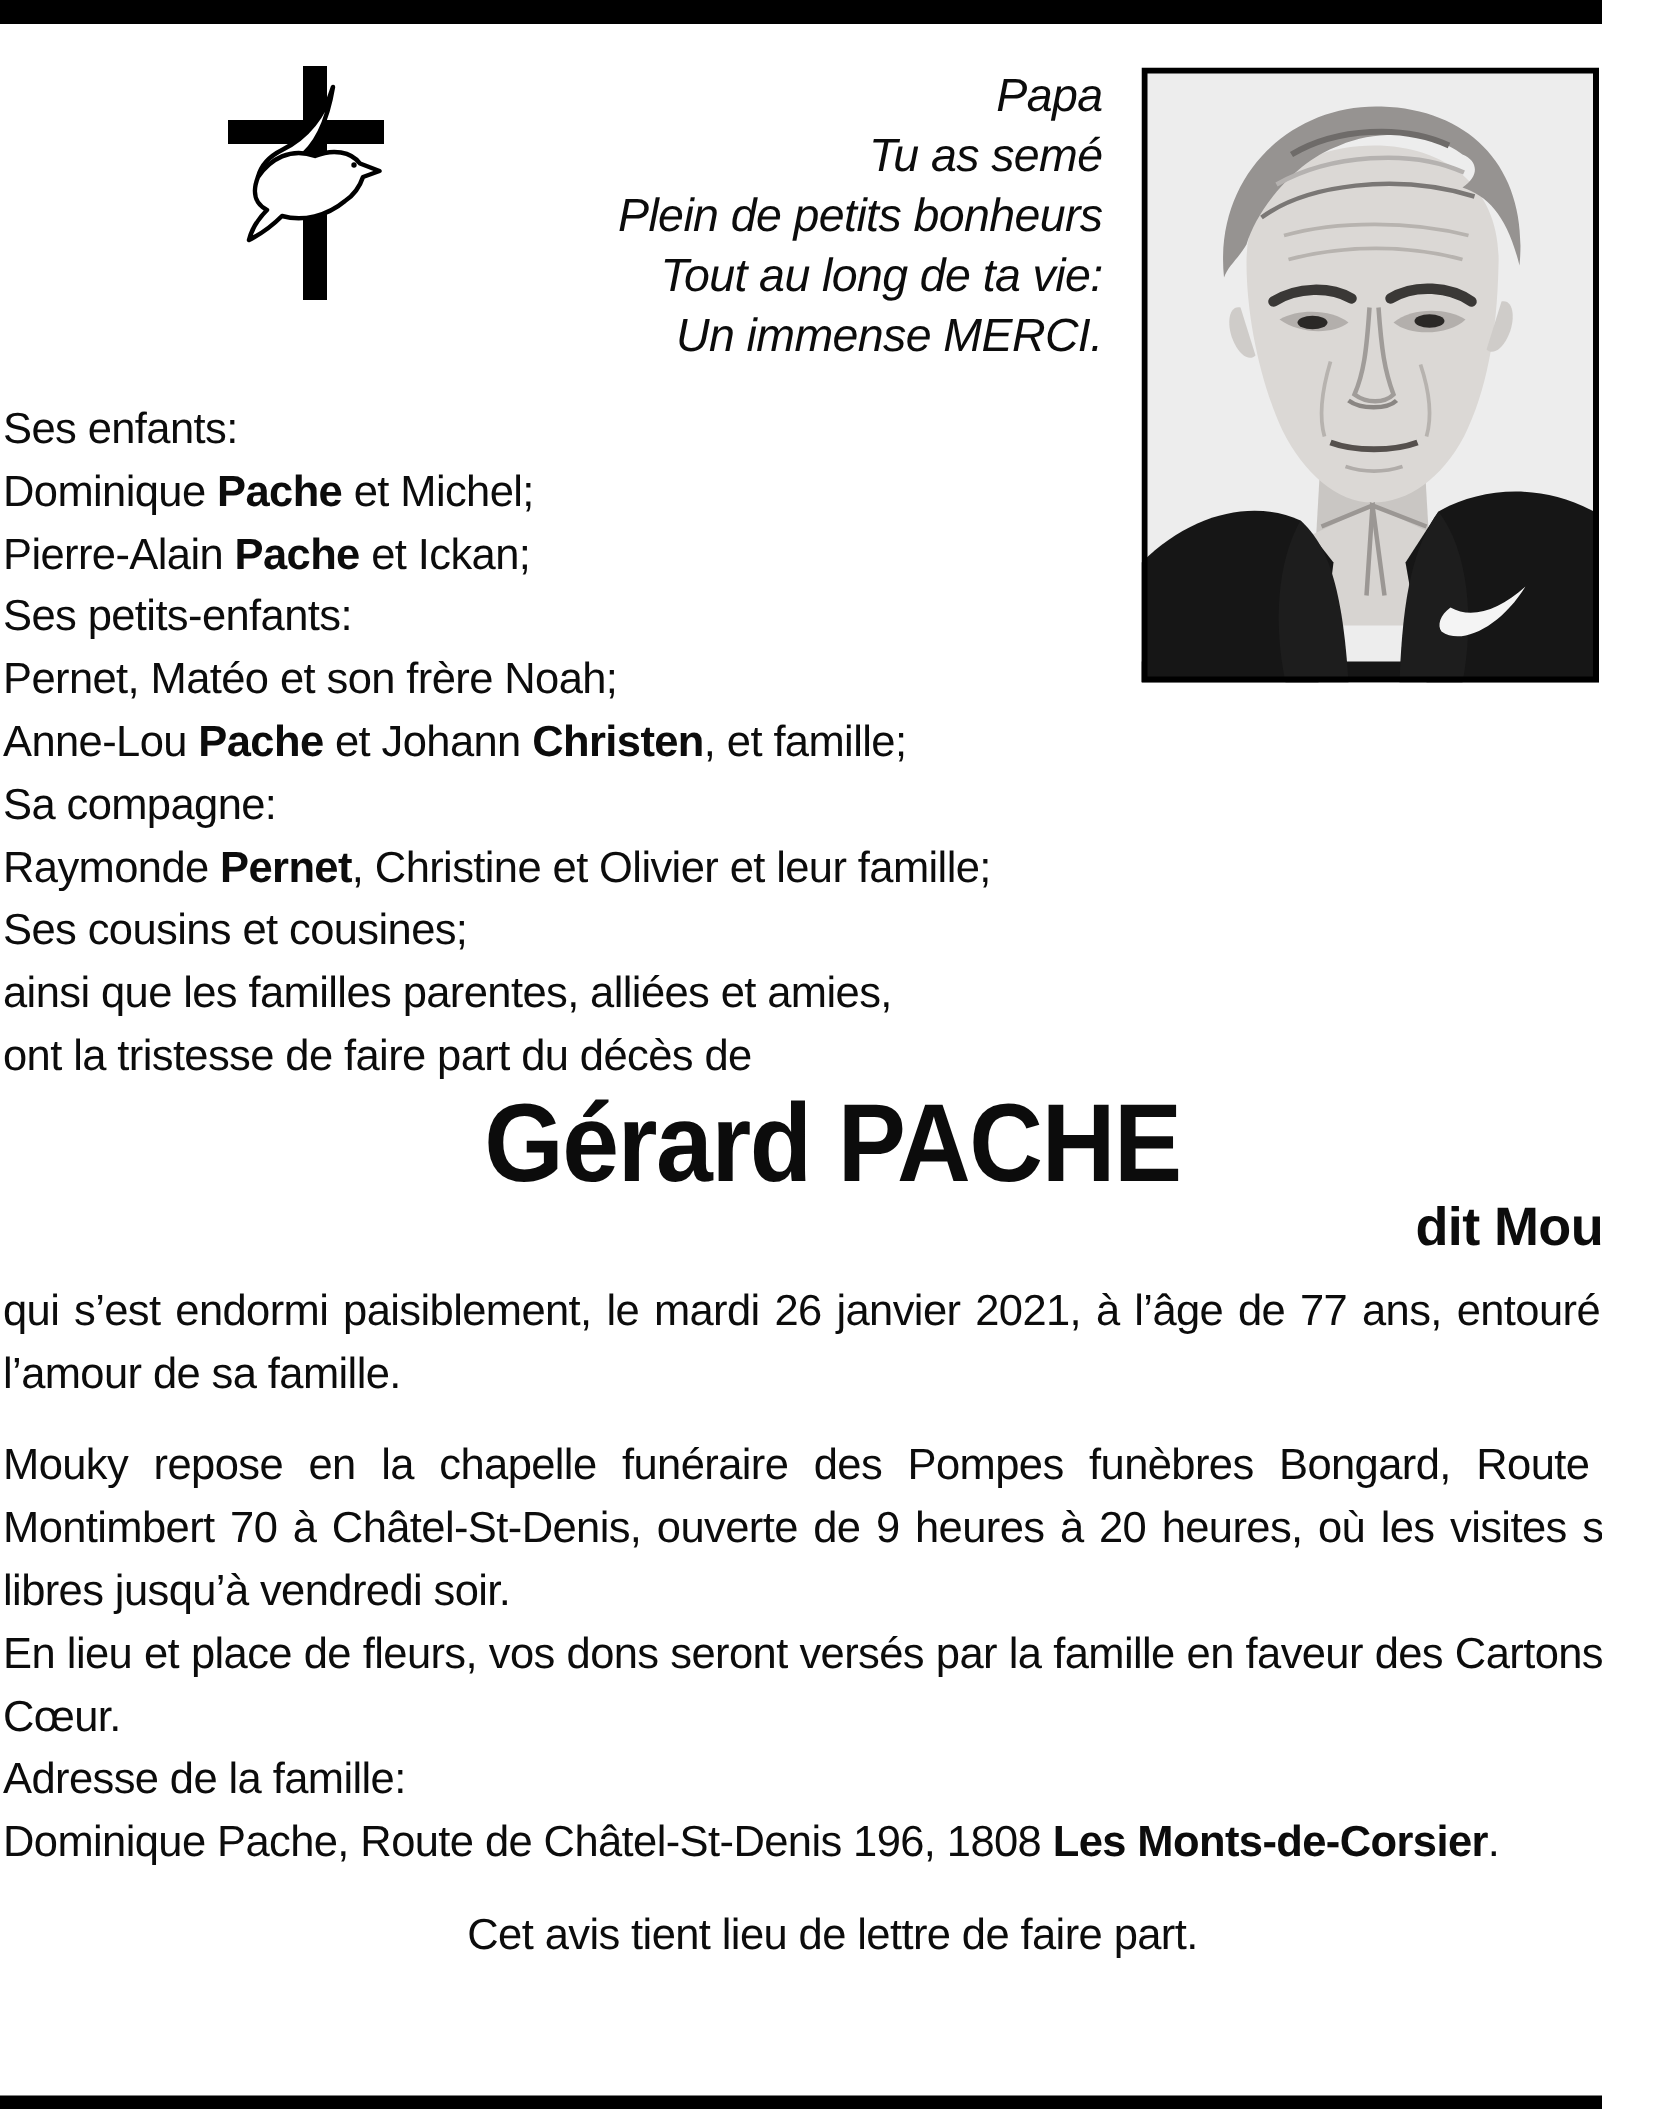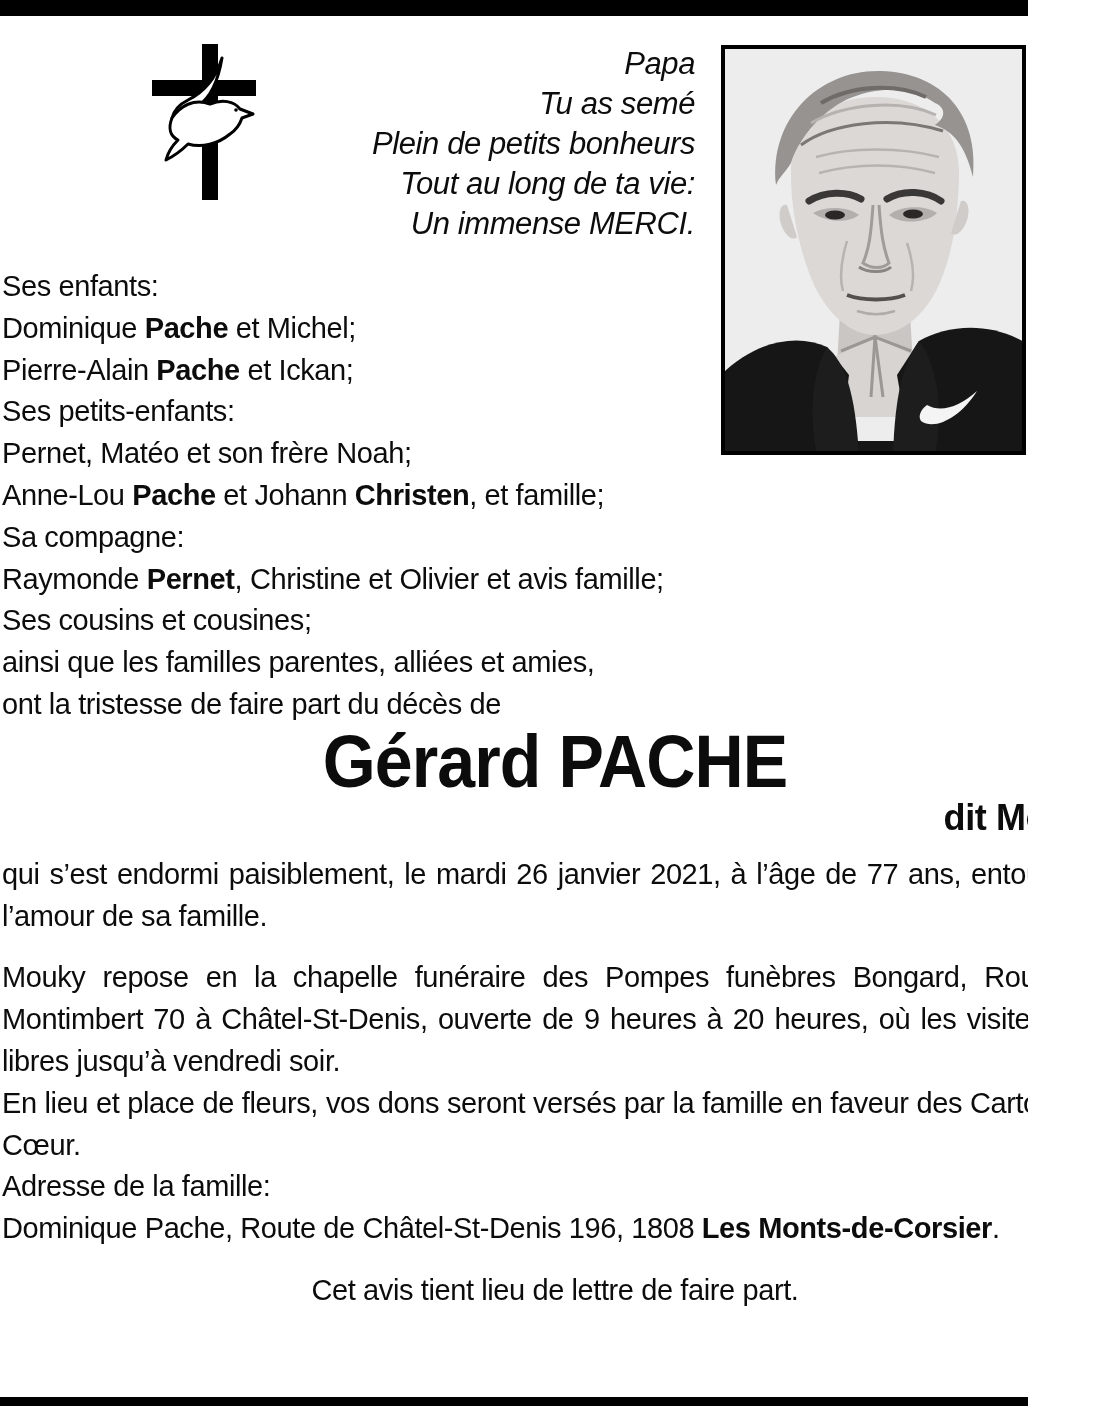--- a/index.html
+++ b/index.html
@@ -5,20 +5,21 @@
   html, body { margin: 0; padding: 0; background: #ffffff; }
   .page {
     position: relative;
     width: 1028px;
     height: 1406px;
     background: #ffffff;
     overflow: hidden;
     font-family: "Liberation Sans", sans-serif;
     color: #0c0c0c;
     letter-spacing: -0.4px;
+    padding-left: 40px;
   }
   .top-bar {
     position: absolute; left: 0; top: 0;
     width: 100%; height: 16px; background: #000000;
   }
   .bottom-bar {
     position: absolute; left: 0; bottom: 0;
     width: 100%; height: 9px; background: #000000;
   }
   .header { position: absolute; left: 0; top: 16px; width: 100%; height: 250px; }
@@ -146,21 +147,21 @@
   <div class="content">
 
     <div class="family">
         <div class="family-line"><span>Ses enfants:</span></div>
         <div class="family-line"><span>Dominique </span><span class="bold">Pache</span><span> et Michel;</span></div>
         <div class="family-line"><span>Pierre-Alain </span><span class="bold">Pache</span><span> et Ickan;</span></div>
         <div class="family-line"><span>Ses petits-enfants:</span></div>
         <div class="family-line"><span>Pernet, Matéo et son frère Noah;</span></div>
         <div class="family-line"><span>Anne-Lou </span><span class="bold">Pache</span><span> et Johann </span><span class="bold">Christen</span><span>, et famille;</span></div>
         <div class="family-line"><span>Sa compagne:</span></div>
-        <div class="family-line"><span>Raymonde </span><span class="bold">Pernet</span><span>, Christine et Olivier et avis famille;</span></div>
+        <div class="family-line"><span>Raymonde </span><span class="bold">Pernet</span><span>, Christine et Olivier et leur famille;</span></div>
         <div class="family-line"><span>Ses cousins et cousines;</span></div>
         <div class="family-line"><span>ainsi que les familles parentes, alliées et amies,</span></div>
         <div class="family-line"><span>ont la tristesse de faire part du décès de</span></div>
       </div>
 
     <h1 class="deceased-name">Gérard PACHE</h1>
     <div class="deceased-nickname">dit Mouky</div>
 
     <div class="body-text">
       <p class="para para-gap-top para-gap-bottom">qui s’est endormi paisiblement, le mardi 26 janvier 2021, à l’âge de 77 ans, entouré de l’amour de sa famille.</p>

